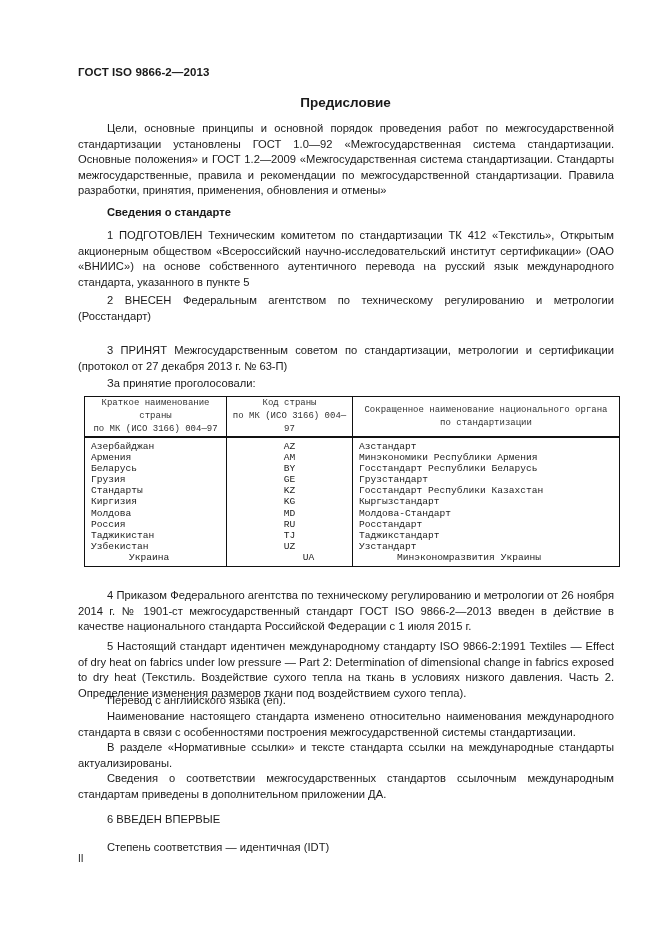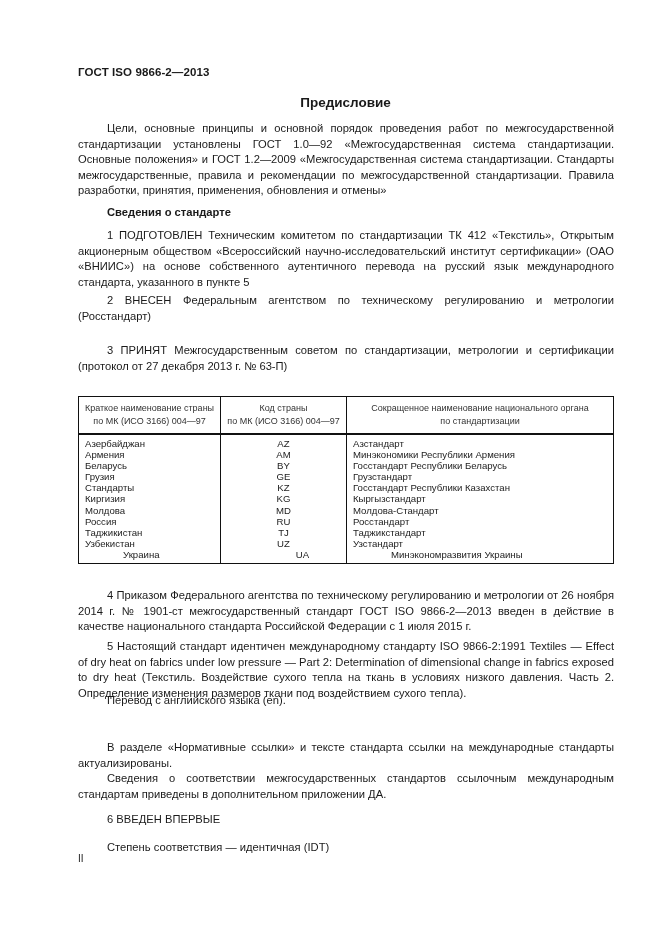--- a/index.html
+++ b/index.html
@@ -21,22 +21,22 @@
     position: absolute; left: 78px; width: 536px;
     font-size: 11.2px; line-height: 15.6px; text-align: justify;
     text-align-last: left;
   }
   .indent-line { text-indent: 29px; }
   .sub-heading {
     position: absolute; left: 107px; top: 206px;
     font-size: 11.2px; font-weight: bold;
   }
   table.members {
-    position: absolute; left: 78px; top: 396px; width: 536px;
-    border-collapse: collapse; font-size: 9.6px; color: #222;
+    position: absolute; left: 84px; top: 396px; width: 536px;
+    border-collapse: collapse; font-size: 9.6px; color: #222; font-family: Liberation Mono, monospace;
   }
   table.members th {
     font-weight: normal; color: #333; font-size: 9px; line-height: 13px;
     border: 1px solid #111; border-bottom: 2.5px solid #111;
     height: 36px; padding: 0 4px; text-align: center; vertical-align: middle;
   }
   table.members td {
     border-left: 1px solid #111; border-right: 1px solid #111;
     padding: 0 6px; line-height: 11.1px; height: 11.1px; white-space: nowrap;
   }
@@ -62,20 +62,21 @@
   <div class="para indent-line" style="top:121px;">Цели, основные принципы и основной порядок проведения работ по межгосударственной стандартизации установлены ГОСТ 1.0—92 «Межгосударственная система стандартизации. Основные положения» и ГОСТ 1.2—2009 «Межгосударственная система стандартизации. Стандарты межгосударственные, правила и рекомендации по межгосударственной стандартизации. Правила разработки, принятия, применения, обновления и отмены»</div>
 
   <div class="sub-heading">Сведения о стандарте</div>
 
   <div class="para indent-line" style="top:228px;">1  ПОДГОТОВЛЕН Техническим комитетом по стандартизации ТК 412 «Текстиль», Открытым акционерным обществом «Всероссийский научно-исследовательский институт сертификации» (ОАО «ВНИИС») на основе собственного аутентичного перевода на русский язык международного стандарта, указанного в пункте 5</div>
 
   <div class="para indent-line" style="top:293px;">2 ВНЕСЕН Федеральным агентством по техническому регулированию и метрологии (Росстандарт)</div>
 
   <div class="para indent-line" style="top:343px;">3  ПРИНЯТ Межгосударственным советом по стандартизации, метрологии и сертификации (протокол от 27 декабря 2013 г. № 63-П)</div>
 
+  <div class="para indent-line" style="top:376px;">За принятие проголосовали:</div>
 
   <table class="members">
     <thead>
       <tr>
         <th class="col1">
           <span>Краткое наименование страны</span><br>
           <span>по МК (ИСО 3166) 004—97</span>
         </th>
         <th class="col2">
           <span>Код страны</span><br>
@@ -143,20 +144,21 @@
         <td class="code">UA</td>
         <td>Минэкономразвития Украины</td>
       </tr>
     </tbody>
   </table>
 
   <div class="para indent-line" style="top:588px;">4  Приказом Федерального агентства по техническому регулированию и метрологии от 26 ноября 2014 г. № 1901-ст межгосударственный стандарт ГОСТ ISO 9866-2—2013 введен в действие в качестве национального стандарта Российской Федерации с 1 июля 2015 г.</div>
 
   <div class="para indent-line" style="top:639px;">5  Настоящий стандарт идентичен международному стандарту ISO 9866-2:1991 Textiles — Effect of dry heat on fabrics under low pressure — Part 2: Determination of dimensional change in fabrics exposed to dry heat (Текстиль. Воздействие сухого тепла на ткань в условиях низкого давления. Часть 2. Определение изменения размеров ткани под воздействием сухого тепла).</div>
   <div class="para indent-line" style="top:693px;">Перевод с английского языка (en).</div>
+  <div class="para indent-line" style="top:709px;">Наименование настоящего стандарта изменено относительно наименования международного стандарта в связи с особенностями построения межгосударственной системы стандартизации.</div>
   <div class="para indent-line" style="top:740px;">В разделе «Нормативные ссылки» и тексте стандарта ссылки на международные стандарты актуализированы.</div>
   <div class="para indent-line" style="top:771px;">Сведения о соответствии межгосударственных стандартов ссылочным международным стандартам приведены в дополнительном приложении ДА.</div>
   <div class="para indent-line" style="top:840px;">Степень соответствия — идентичная (IDT)</div>
 
   <div class="para indent-line" style="top:809px; top:809px;"></div>
   <div class="para indent-line" style="top:812px;">6  ВВЕДЕН ВПЕРВЫЕ</div>
 
   <div class="page-num">II</div>
 </div>
 

